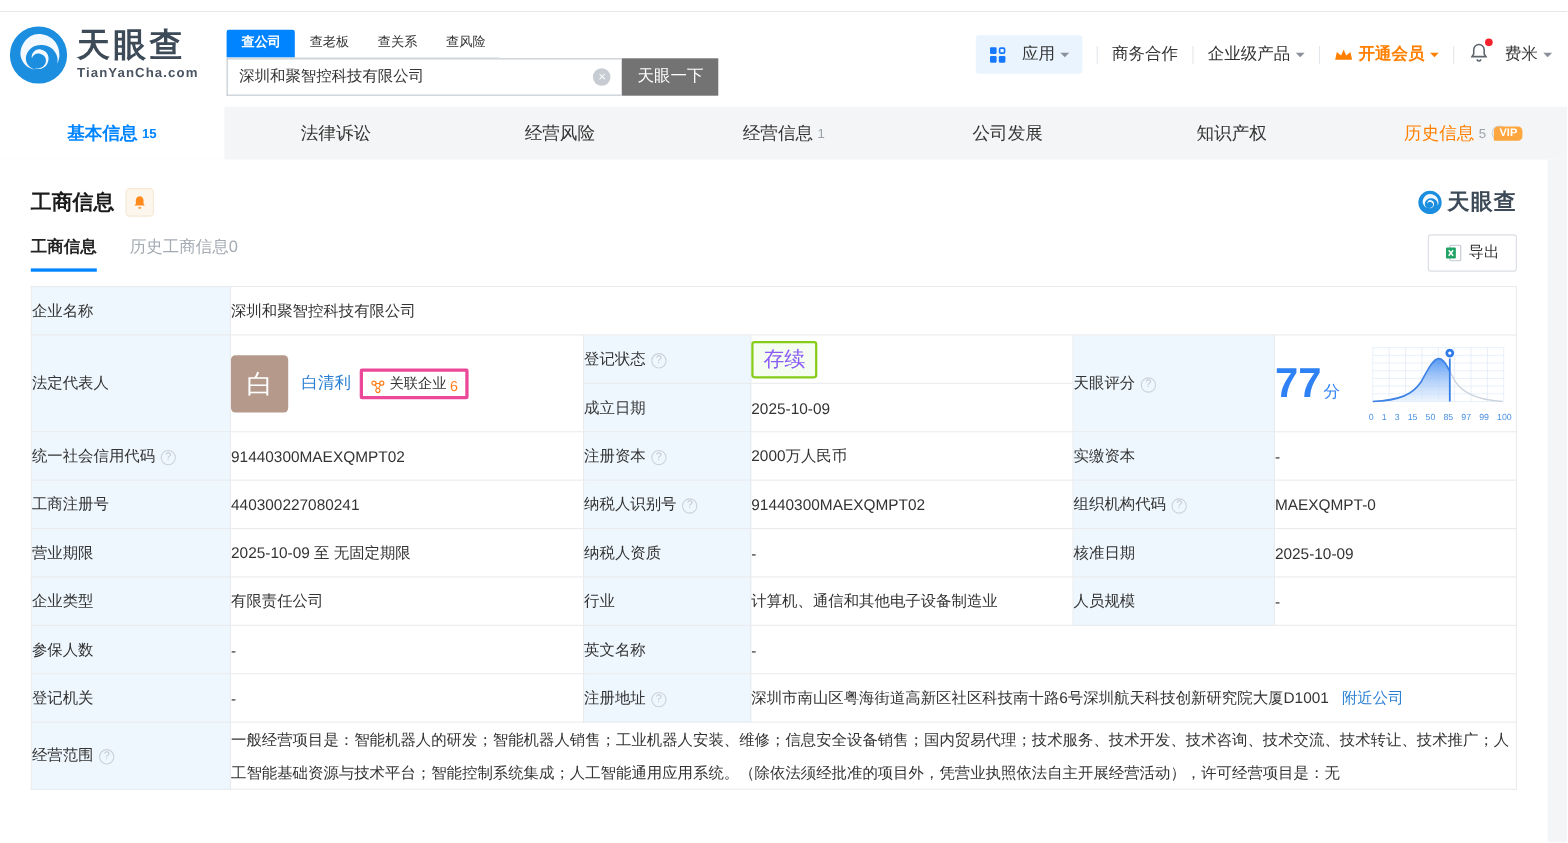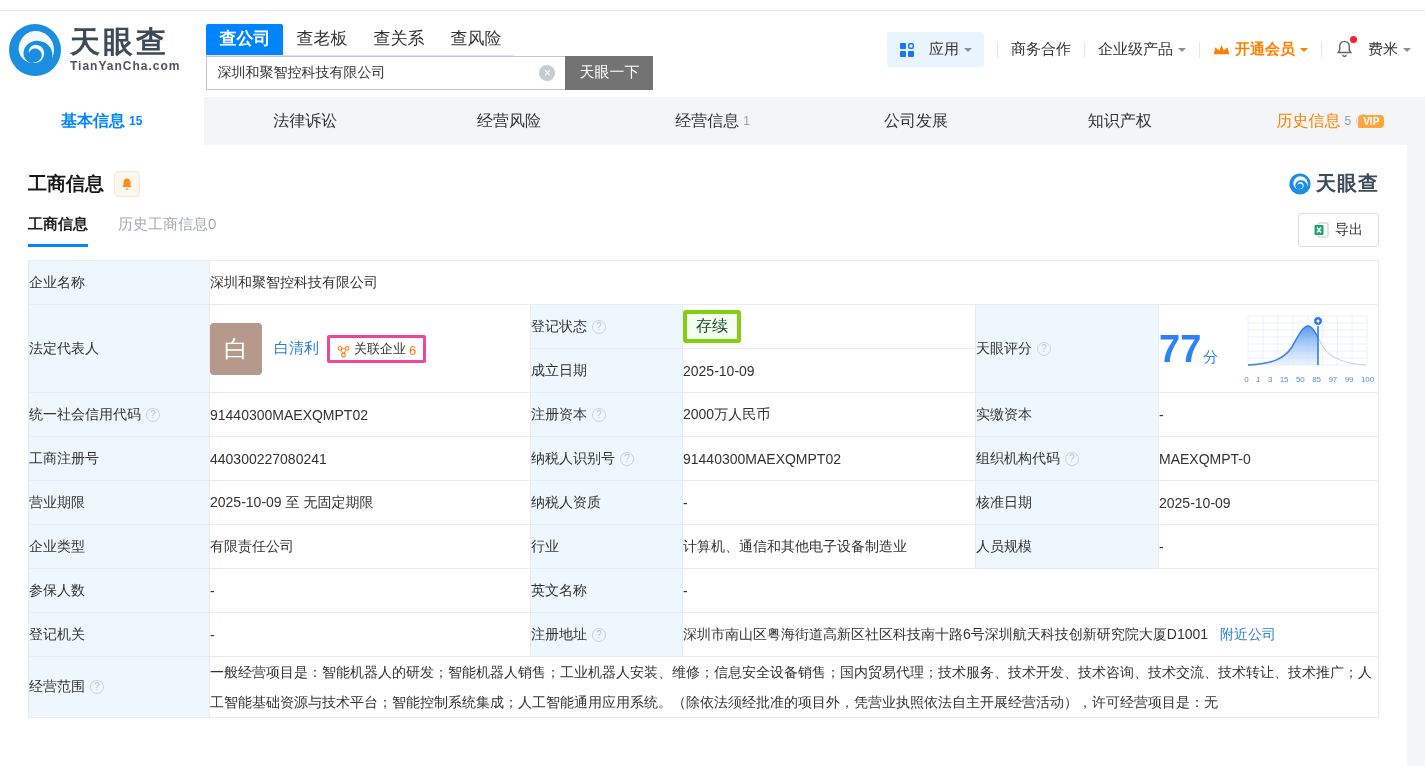--- a/index.html
+++ b/index.html
@@ -12,21 +12,21 @@
   .header { height:77px; display:flex; align-items:center; padding:0 14px 0 8px; background:#fff; }
   .logo { display:flex; align-items:center; }
   .logo-txt { margin-left:8px; }
   .logo-name { font-size:30px; font-weight:bold; color:#3d4a57; letter-spacing:3px; line-height:30px; }
   .logo-domain { font-size:12px; color:#4a5561; font-weight:bold; letter-spacing:1px; margin-top:2px; }
   .slogan { margin-left:6px; background:#e23a38; color:#fff; padding:7px 10px; line-height:19px;
     font-size:13px; font-weight:bold; text-align:center; white-space:nowrap; }
   .slogan .sp { letter-spacing:4px; }
   .searchbox { margin-left:26px; width:447px; }
   .stabs { display:flex; align-items:flex-end; border-bottom:1px solid #dfe3e8; width:fit-content; min-width:245px; }
-  .stab { font-size:17px; color:#333; padding:3px 13px 5px; cursor:pointer;margin-top:14px; }
+  .stab { font-size:12px; color:#333; padding:3px 13px 5px; cursor:pointer;margin-top:14px; }
   .stab.active { background:#0084ff; color:#fff; border-radius:2px 2px 0 0; font-weight:bold; }
   .srow { display:flex; margin-top:0; }
   .sinput { position:relative; flex:1; }
   .sinput input { width:100%; height:34px; border:1px solid #bfc6cd; border-right:none; padding:0 34px 0 10px;
     font-size:14px; color:#333; outline:none; font-family:inherit; }
   .clear-ic { position:absolute; right:10px; top:9px; width:16px; height:16px; border-radius:50%;
     background:#c7ccd2; color:#fff; font-size:12px; line-height:16px; text-align:center; cursor:pointer; }
   .clear-ic::after { content:"×"; }
   .sbtn { width:88px; height:34px; background:#737373; color:#fff; border:none; font-size:15px; cursor:pointer; font-family:inherit; }
   .hnav { margin-left:auto; display:flex; align-items:center; font-size:15px; color:#333; white-space:nowrap; }
@@ -80,22 +80,22 @@
   td.lbl { background:#eef7fe; color:#596066; }
   .link { color:#2b7fd3; text-decoration:none; cursor:pointer; }
   .legal { display:flex; align-items:center; }
   .avatar { width:52px; height:52px; border-radius:4px; background:#b59a8c; color:#fff; font-size:24px;
     display:flex; align-items:center; justify-content:center; cursor:pointer; }
   .legal .link { margin-left:12px; font-size:15px; }
   .relbadge { display:inline-flex; align-items:flex-end; border:3px solid #ec4899; border-radius:2px;
     padding:2px 7px; margin-left:8px; font-size:13px; color:#333; cursor:pointer; background:#fff; }
   .relbadge svg { margin-right:4px; }
   .relbadge .n { color:#ff7d1a; margin-left:3px; }
-  .status-badge { display:inline-block; border:4px solid #84cc16; background:#f5fcf0; color:#14532d;
-    font-size:16px; padding:2px 9px; border-radius:3px; }
+  .status-badge { display:inline-block; border:2px solid #84cc16; background:#f5fcf0; color:#8b5cf6;
+    font-size:19px; padding:2px 9px; border-radius:3px; }
   .scorewrap { display:flex; align-items:center; }
   .score-num { font-size:38px; font-weight:bold; color:#2f82f5; line-height:1; }
   .score-num .unit { font-size:15px; font-weight:normal; margin-left:2px; }
   .curve { margin-left:26px; width:130px; }
   .axis { display:flex; justify-content:space-between; font-size:8px; color:#4a90e2; margin-top:1px; }
   td.scope-val { line-height:30px; padding:12px 14px; }
 </style>
 </head>
 <body>
 

